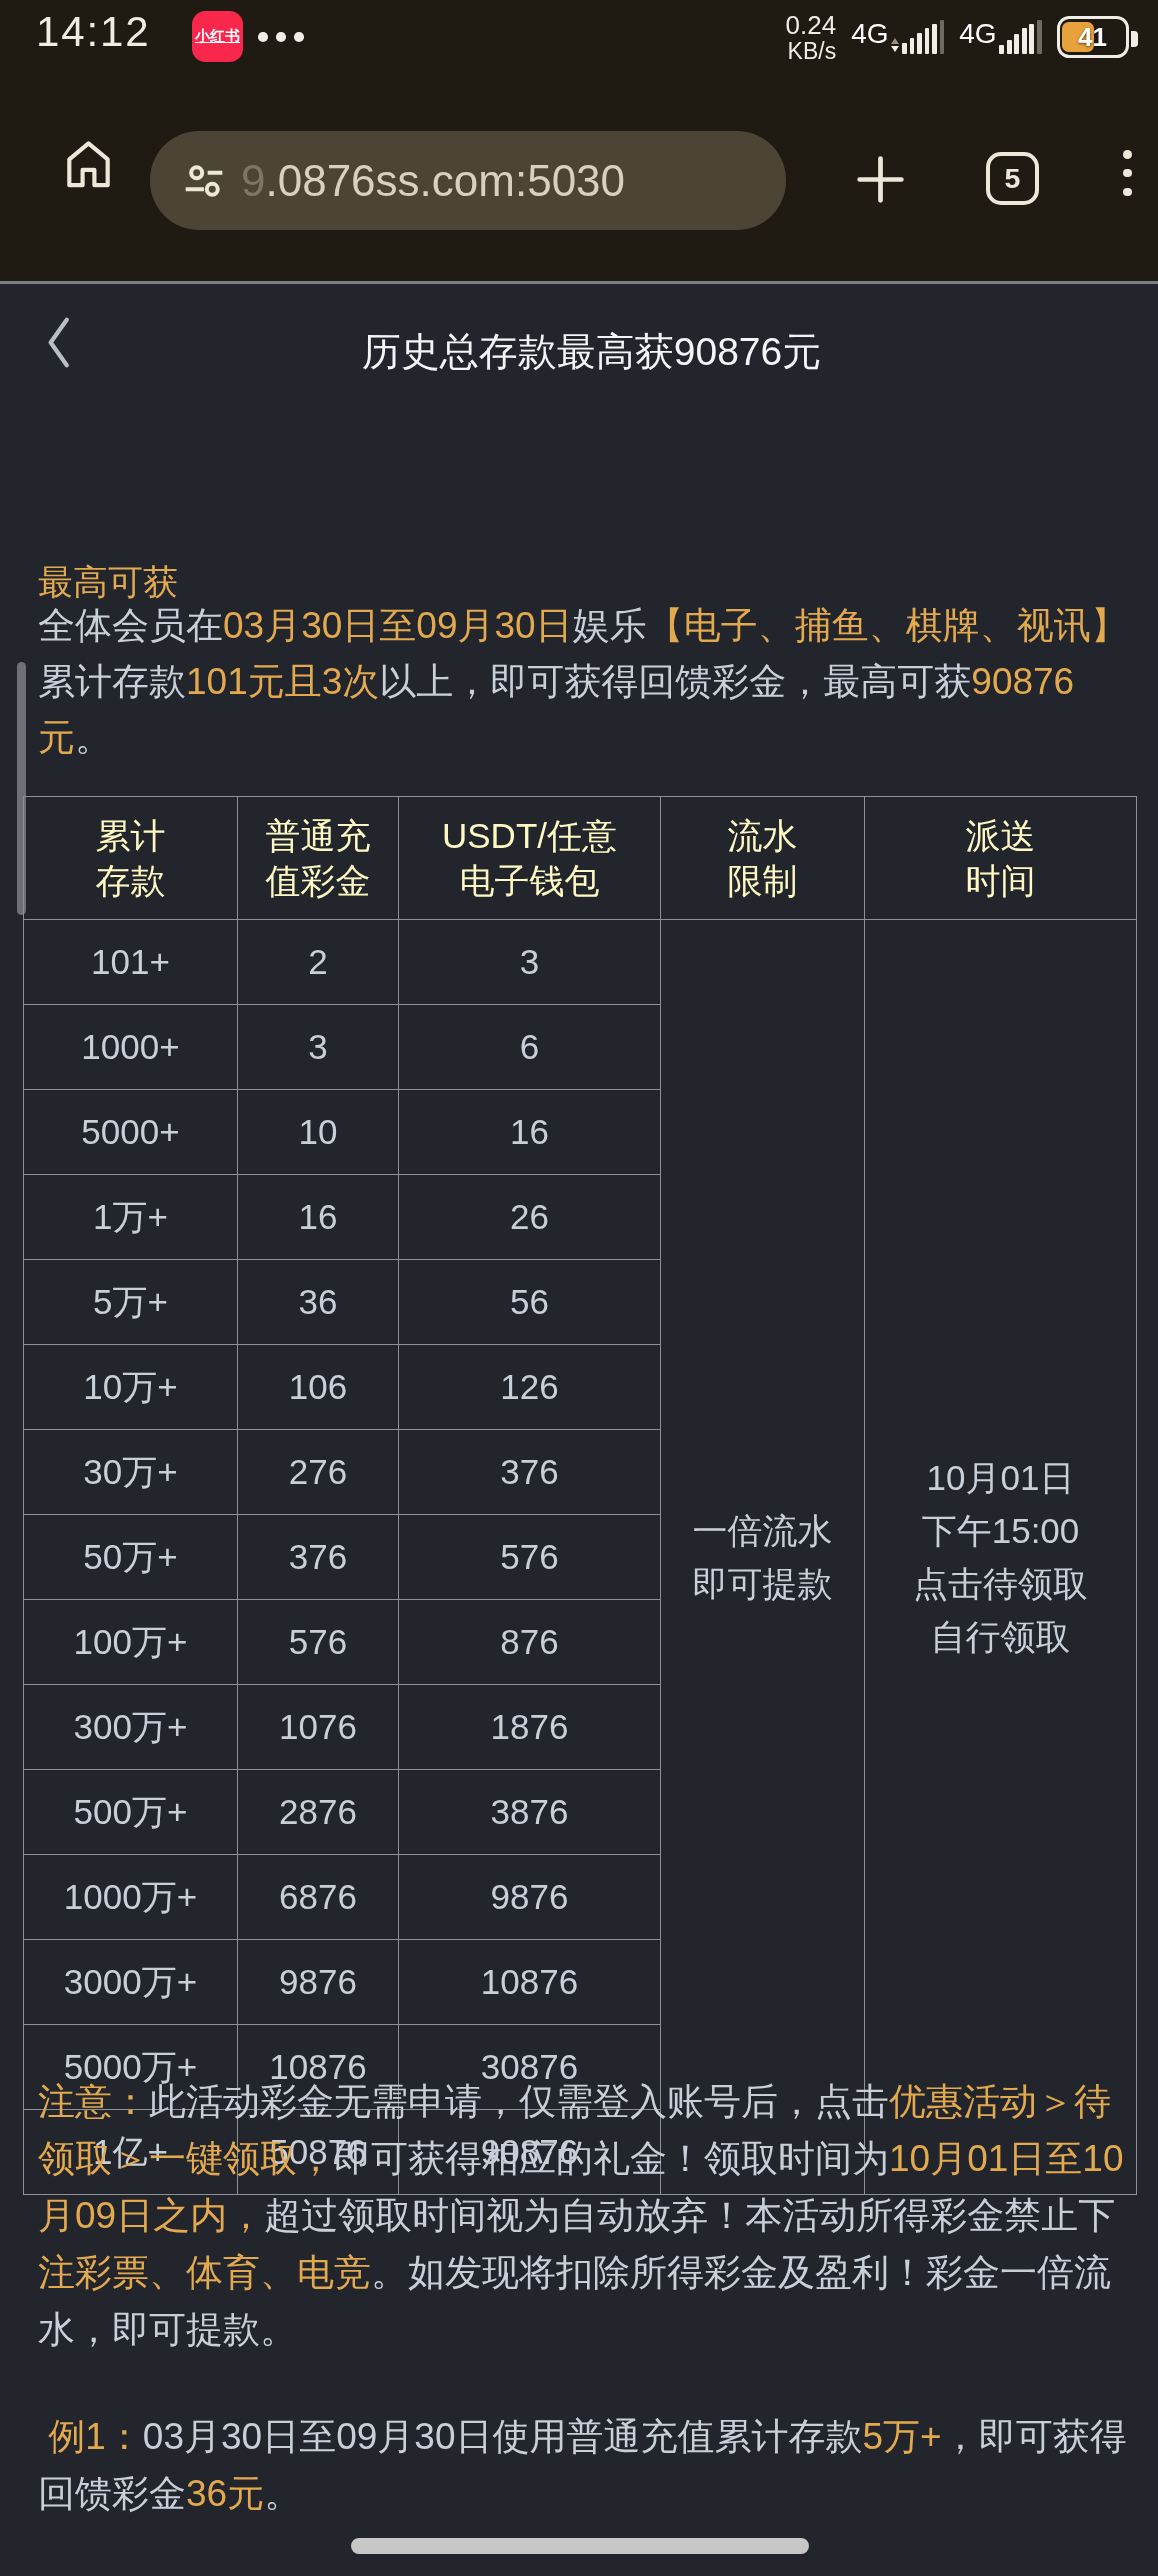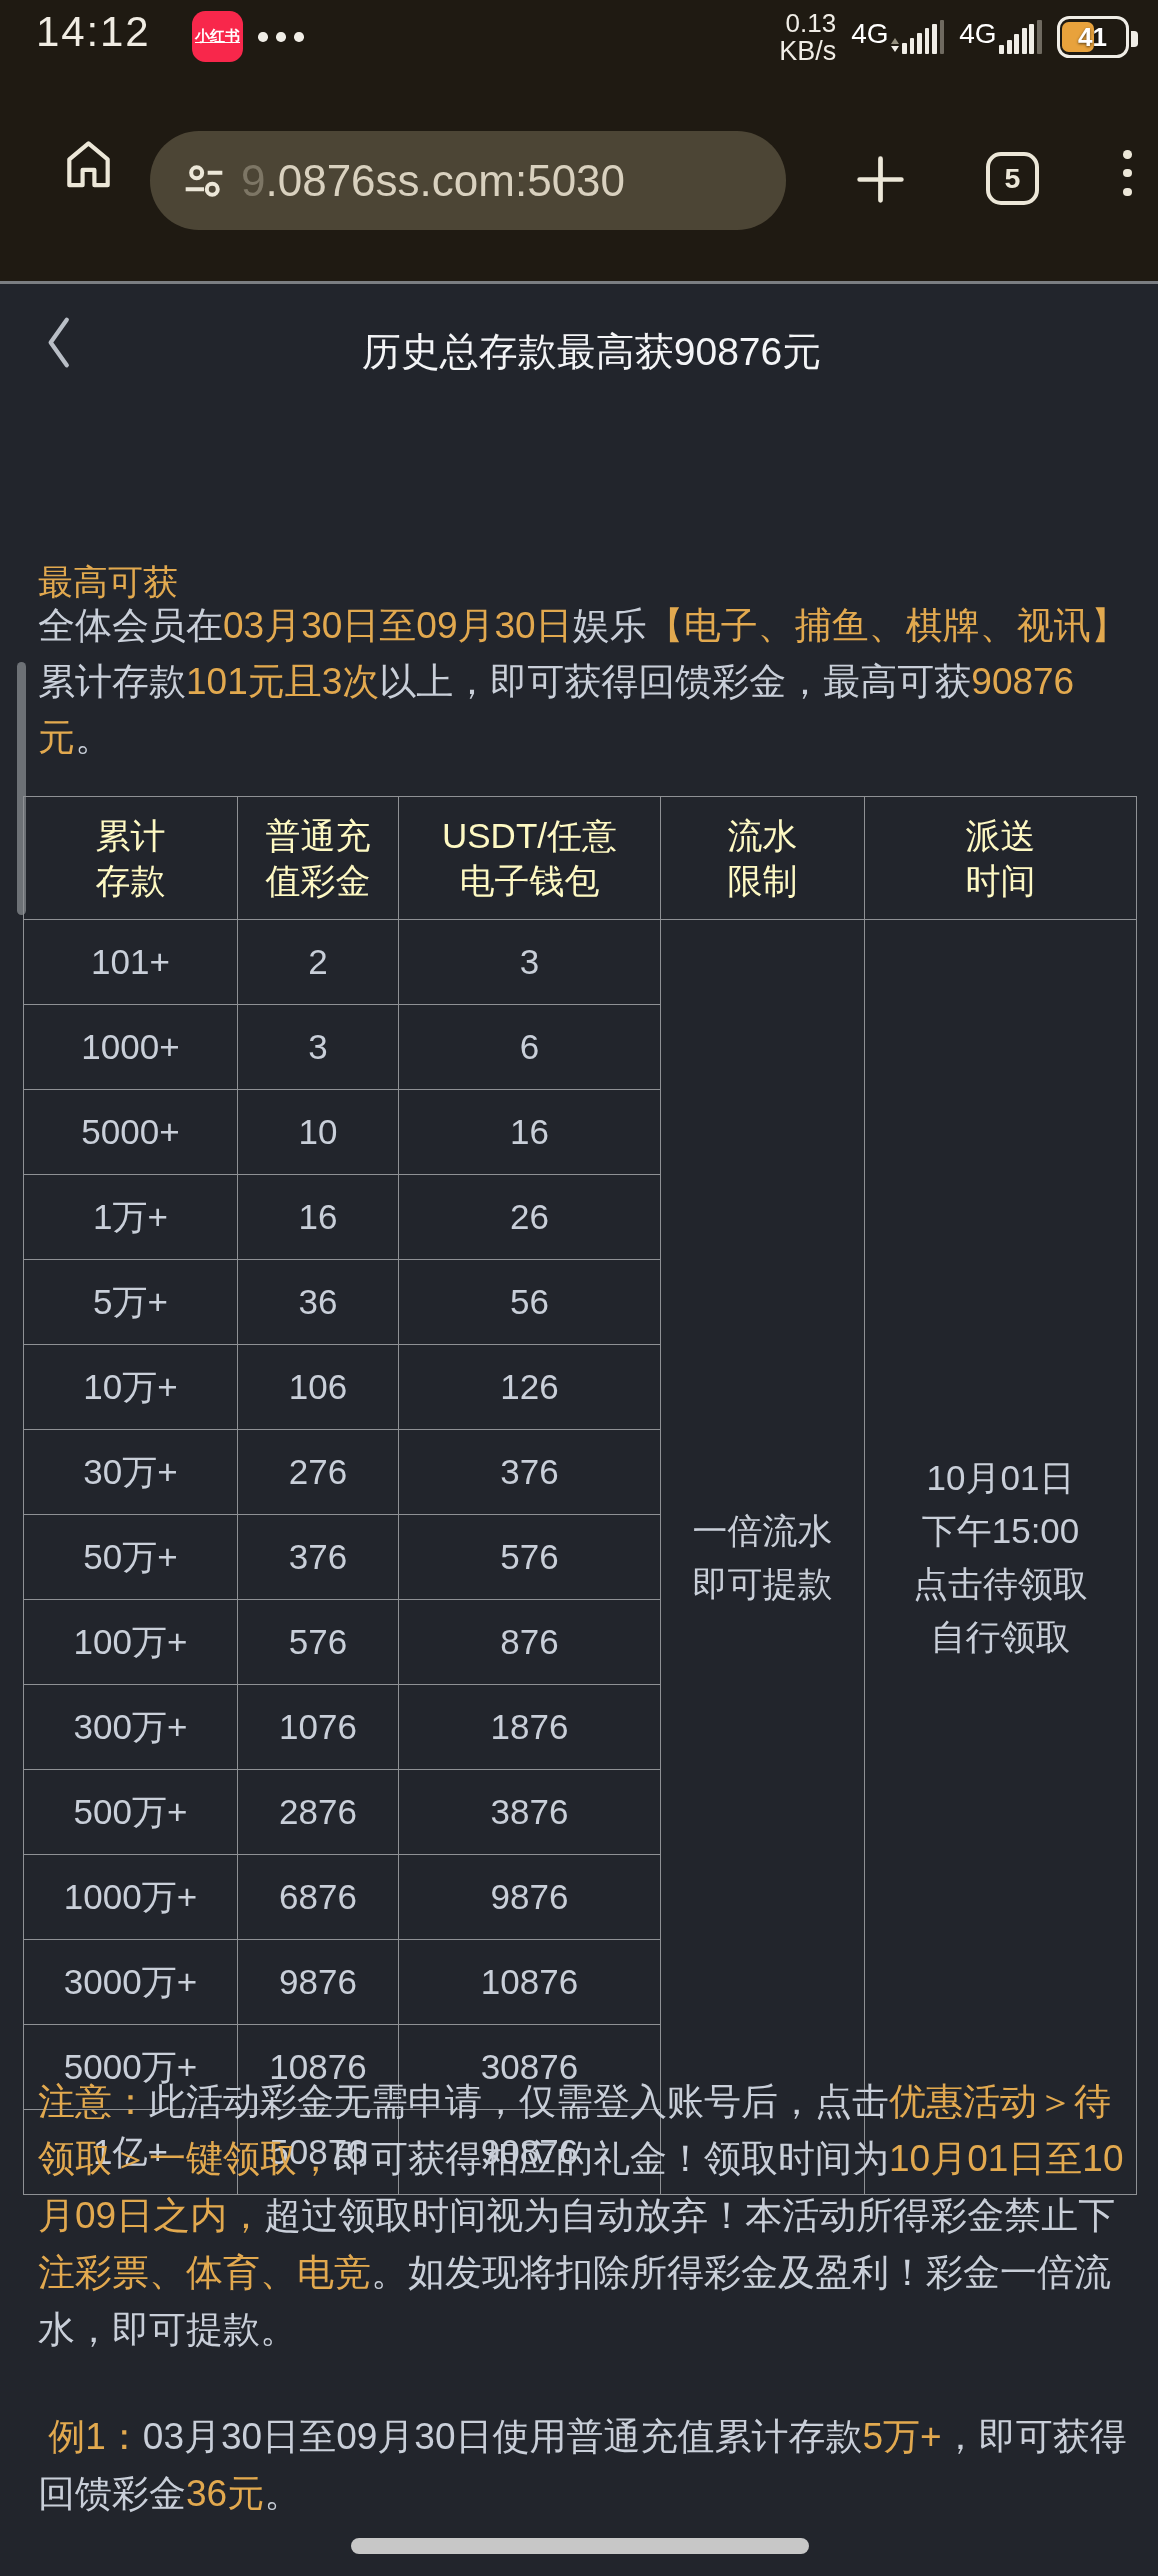--- a/index.html
+++ b/index.html
@@ -12,21 +12,21 @@
 
   .time{position:absolute;left:36px;top:7.6px;font-size:42px;color:#f0ece3;letter-spacing:1.9px;}
   .badge{position:absolute;left:192px;top:11.4px;width:51px;height:51px;border-radius:13.3px;background:#f8274b;
          display:flex;align-items:center;justify-content:center;color:#fff;font-size:15px;font-weight:700;text-decoration:underline;}
   .dots3{position:absolute;left:258px;top:32px;display:flex;gap:8.5px;}
   .dots3 i{width:9.5px;height:9.5px;border-radius:50%;background:#f0ede6;}
 
   .status-right{position:absolute;right:21px;top:5.7px;height:63px;display:flex;align-items:center;gap:15px;}
   .speed{text-align:right;color:#f0ede6;line-height:1.08;}
   .speed .v{font-size:26px;}
-  .speed .u{font-size:27px;}
+  .speed .u{font-size:23px;}
   .sim{display:flex;align-items:flex-end;}
   .simlabel{font-size:28px;font-weight:400;color:#ffffff;align-self:flex-start;margin-right:2.8px;line-height:1;}
   .updown{display:flex;flex-direction:column;gap:1.9px;margin:0 2.8px 1.9px 0;}
   .tri-up{width:0;height:0;border-left:4.7px solid transparent;border-right:4.7px solid transparent;border-bottom:6.6px solid #95907f;}
   .tri-down{width:0;height:0;border-left:4.7px solid transparent;border-right:4.7px solid transparent;border-top:6.6px solid #f0ede6;}
   .bars{display:flex;align-items:flex-end;gap:2.8px;}
   .bars i{width:4.7px;background:#f0ede6;border-radius:0.9px;display:block;}
   .bars i.dim{background:#6f6a60;}
   .batt{position:relative;width:72px;height:42px;border:3.8px solid #f0ede6;border-radius:12.3px;
         display:flex;align-items:center;justify-content:center;margin-right:9.5px;}
@@ -80,21 +80,21 @@
     <div class="time">14:12</div>
     <div class="badge">小红书</div>
     <div class="dots3">
         <i></i>
         <i></i>
         <i></i>
       </div>
 
     <div class="status-right">
       <div class="speed">
-        <div class="v">0.13</div>
+        <div class="v">0.24</div>
         <div class="u">KB/s</div>
       </div>
       <div class="sim">
         <span class="simlabel">4G</span>
         <span class="updown">
             <span class="tri-up"></span>
             <span class="tri-down"></span>
           </span>
         <span class="bars">
           <i style="height:11.4px"></i>

